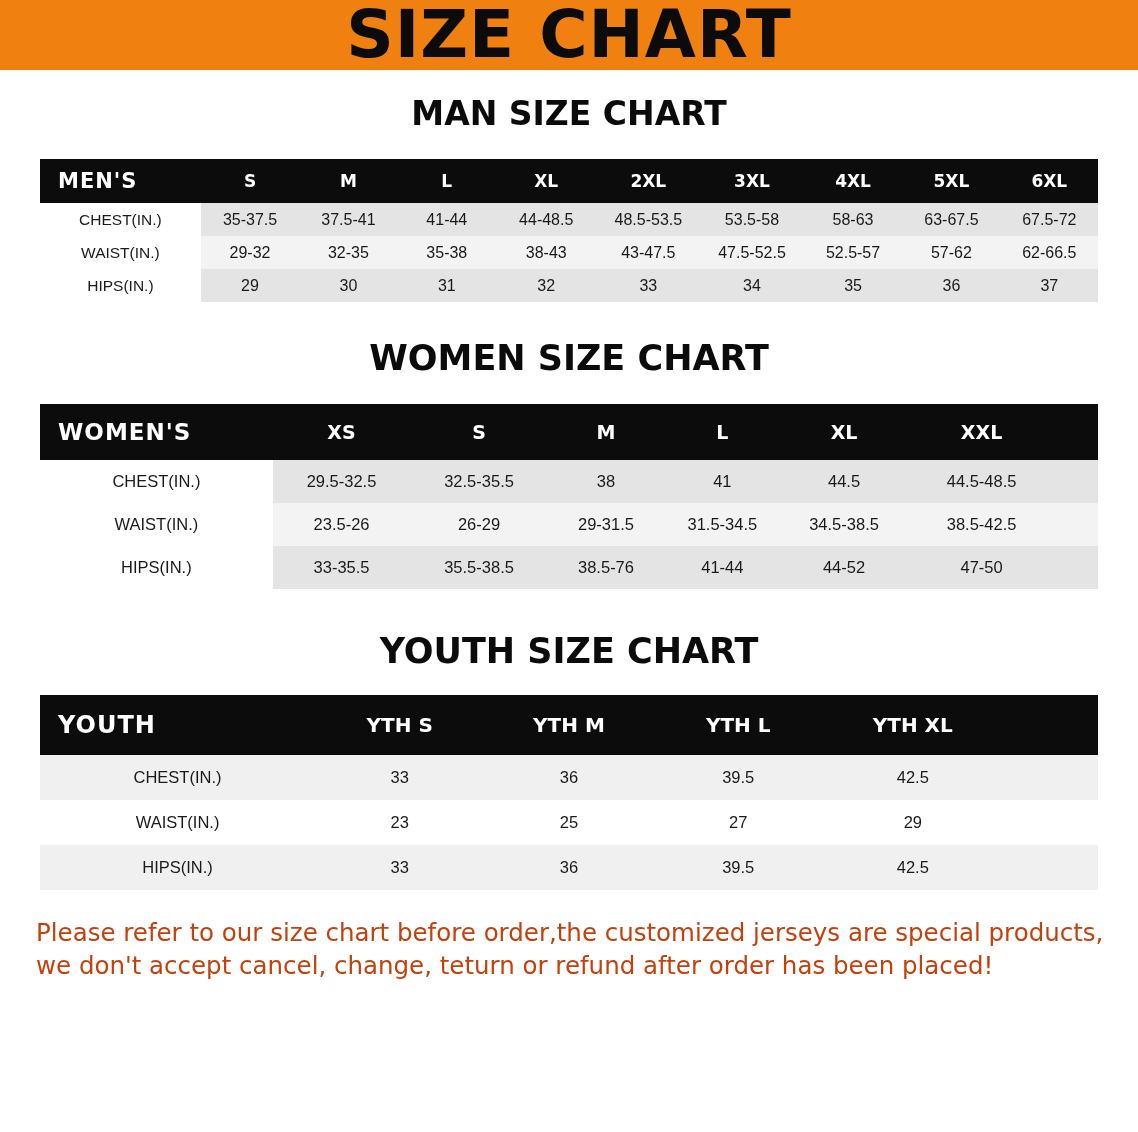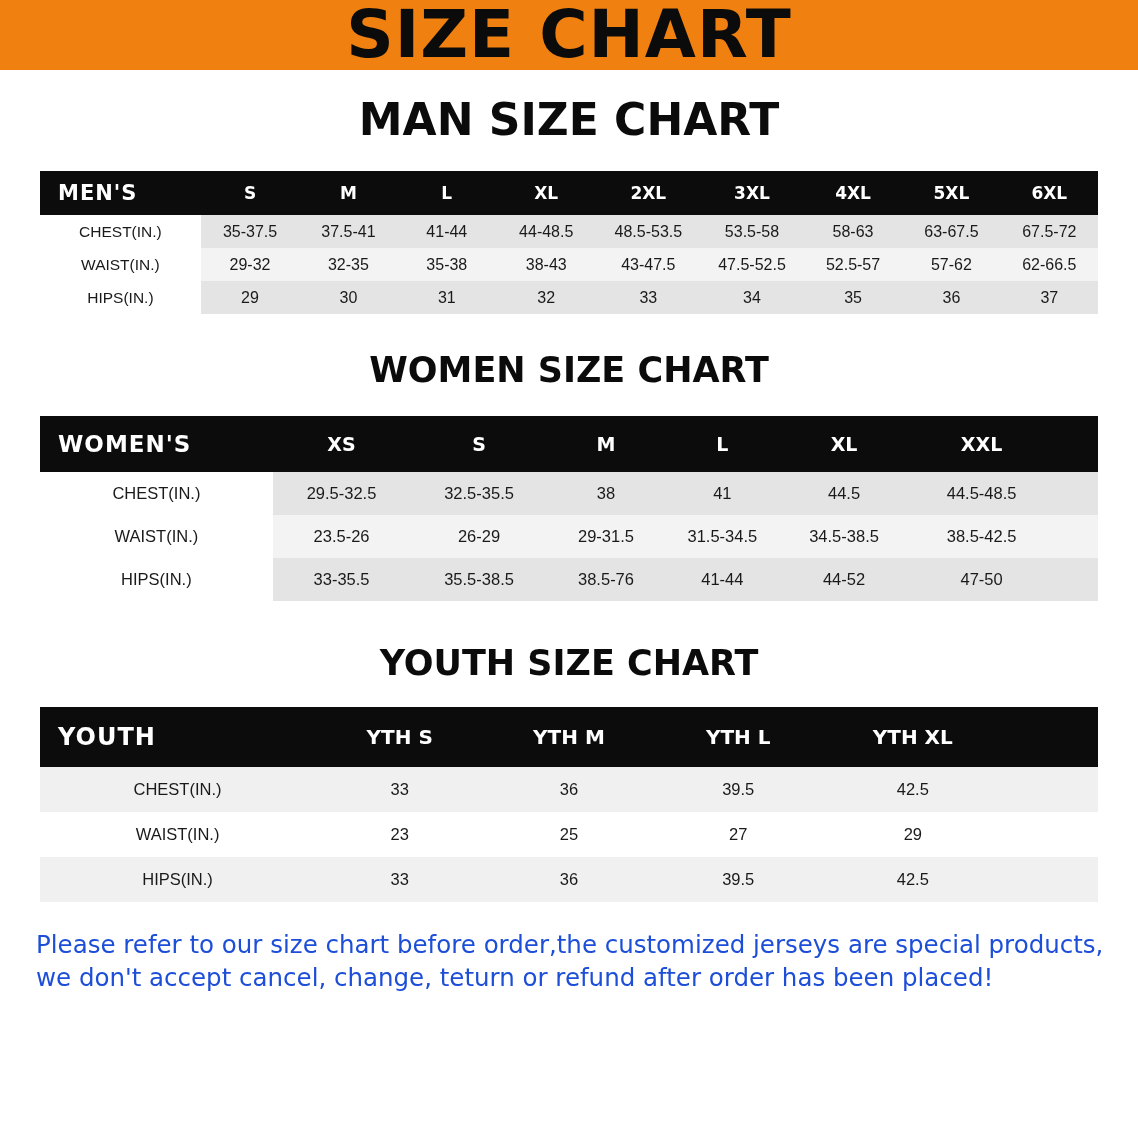--- a/index.html
+++ b/index.html
@@ -35,21 +35,21 @@
   }
 
   
   .section-title {
     text-align: center;
     font-family: "DejaVu Sans", sans-serif;
     font-weight: bold;
     color: #0b0b0b;
     letter-spacing: 0px;
   }
-  .title-man   { font-size: 44px; margin-top: 24px; margin-bottom: 18px; }
+  .title-man   { font-size: 33px; margin-top: 24px; margin-bottom: 18px; }
   .title-women { font-size: 35px; margin-top: 28px; margin-bottom: 18px; }
   .title-youth { font-size: 35px; margin-top: 34px; margin-bottom: 16px; }
 
   
   .table-wrap {
     padding: 8px 40px;
   }
   table {
     width: 100%;
     border-collapse: collapse;
@@ -97,21 +97,21 @@
   .youth-table thead th { font-size: 20px; height: 60px; }
   .youth-table thead th.rowlabel { font-size: 24px; }
   .youth-table tbody td { font-size: 16.5px; height: 45px; }
   .youth-table tbody tr:nth-child(odd) { background: #f0f0f0; }
   .youth-table tbody tr:nth-child(even) { background: #ffffff; }
   .youth-table tbody td.rowlabel { background: transparent; font-size: 16.5px; }
 
   
   .note {
     margin: 18px 36px 0 36px;
-    color: #1d4ed8;
+    color: #c2410c;
     font-family: "DejaVu Sans", sans-serif;
     font-size: 24.5px;
     line-height: 1.35;
     text-align: left;
   }
   .note div { white-space: nowrap; }
 </style>
 </head>
 <body>
 

